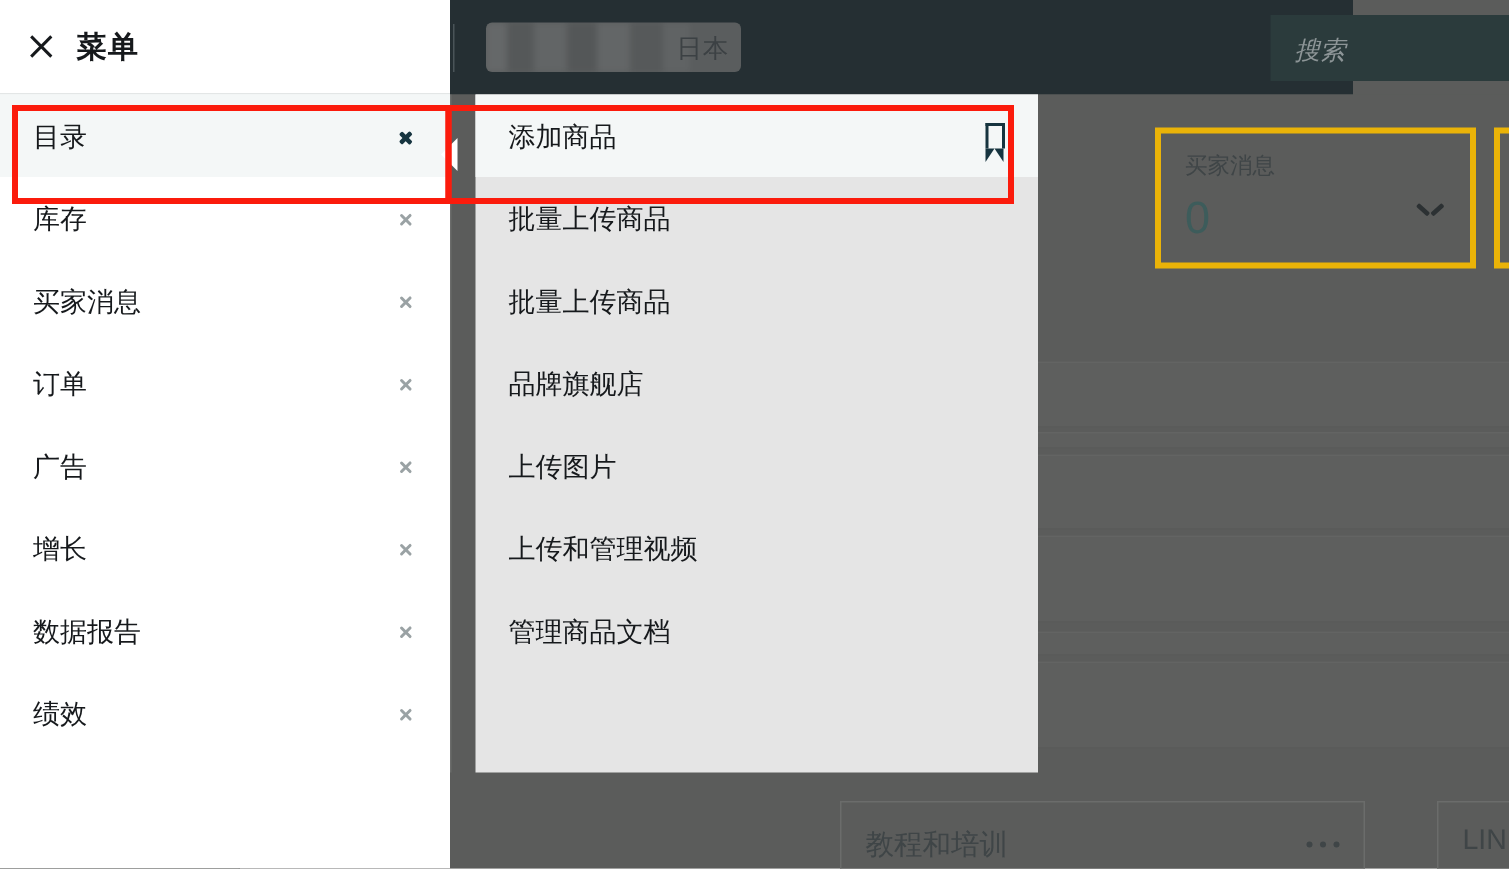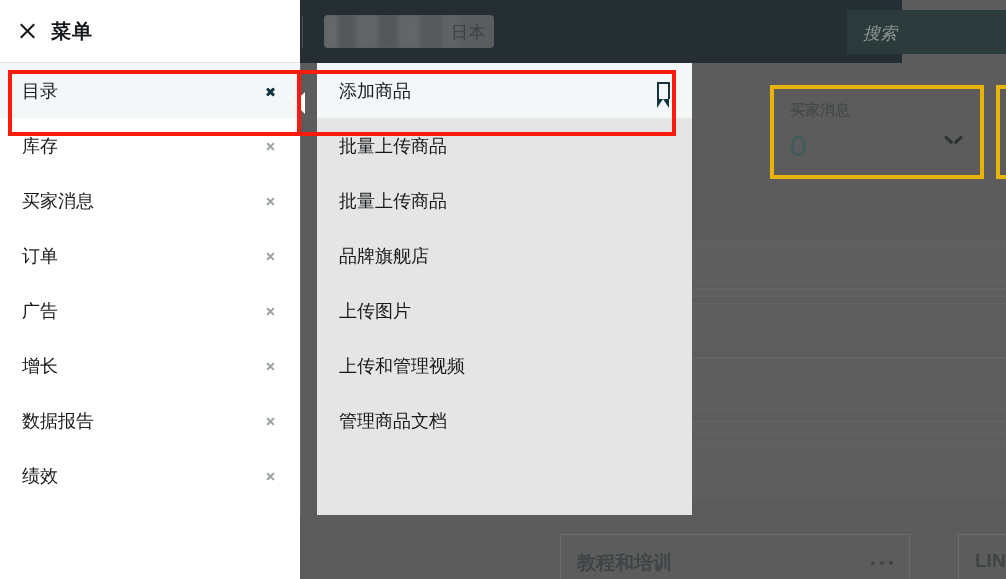--- a/index.html
+++ b/index.html
@@ -132,21 +132,20 @@
   }
 
   .bottom-card {
     position: absolute;
     top: 534px;
     height: 45px;
     border: 1px solid #6b6c6b;
     border-bottom: none;
     background: #5b5c5b;
     overflow: hidden;
-    font-weight: bold;
   }
   .bottom-card-title {
     position: absolute;
     left: 16px; top: 15px;
     font-size: 19px;
     color: #3f4547;
     white-space: nowrap;
   }
   .ellipsis-icon {
     position: absolute;

